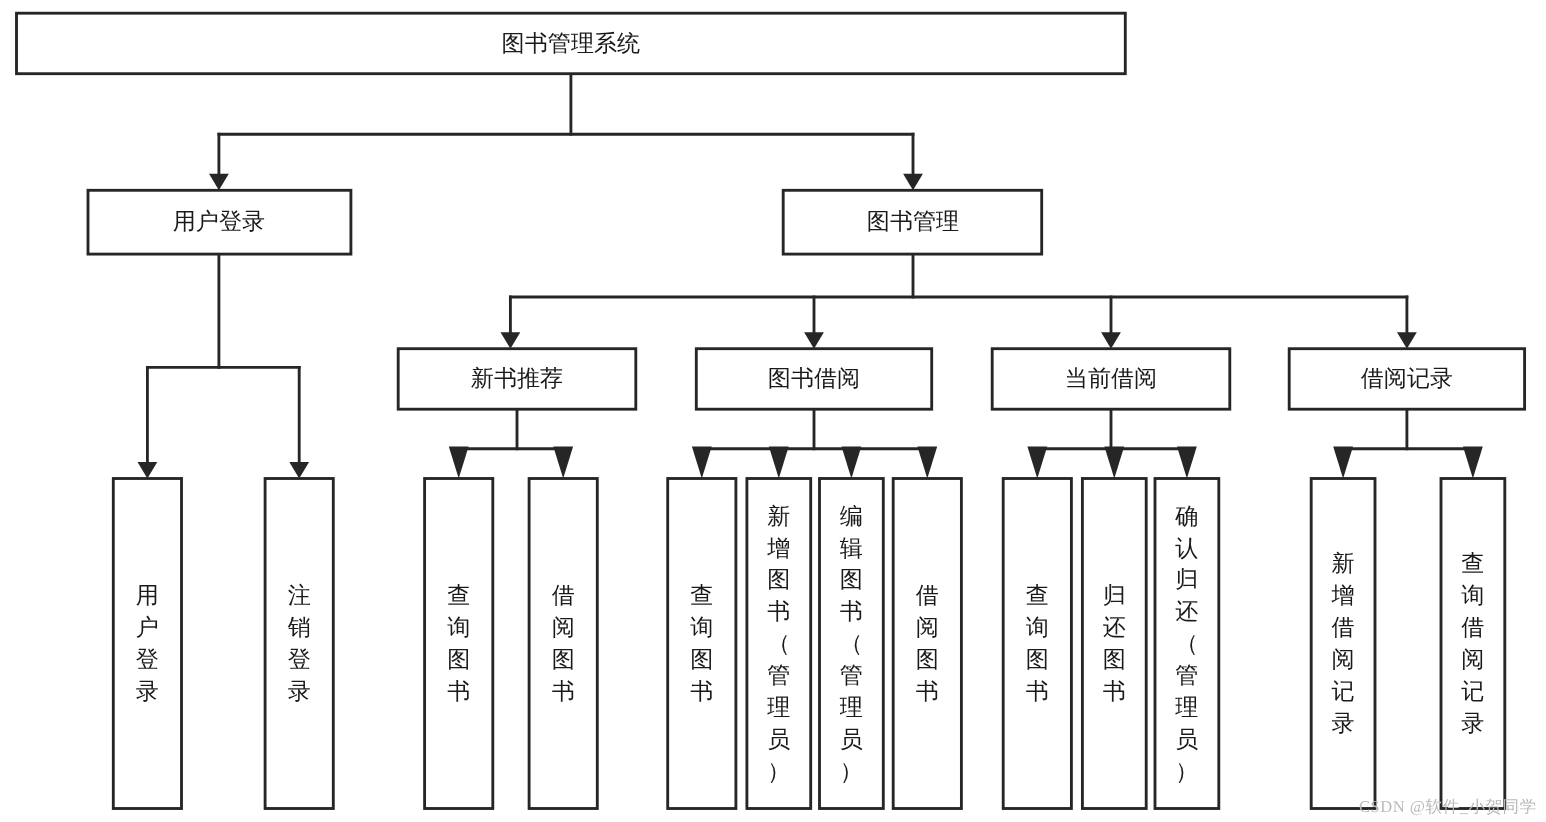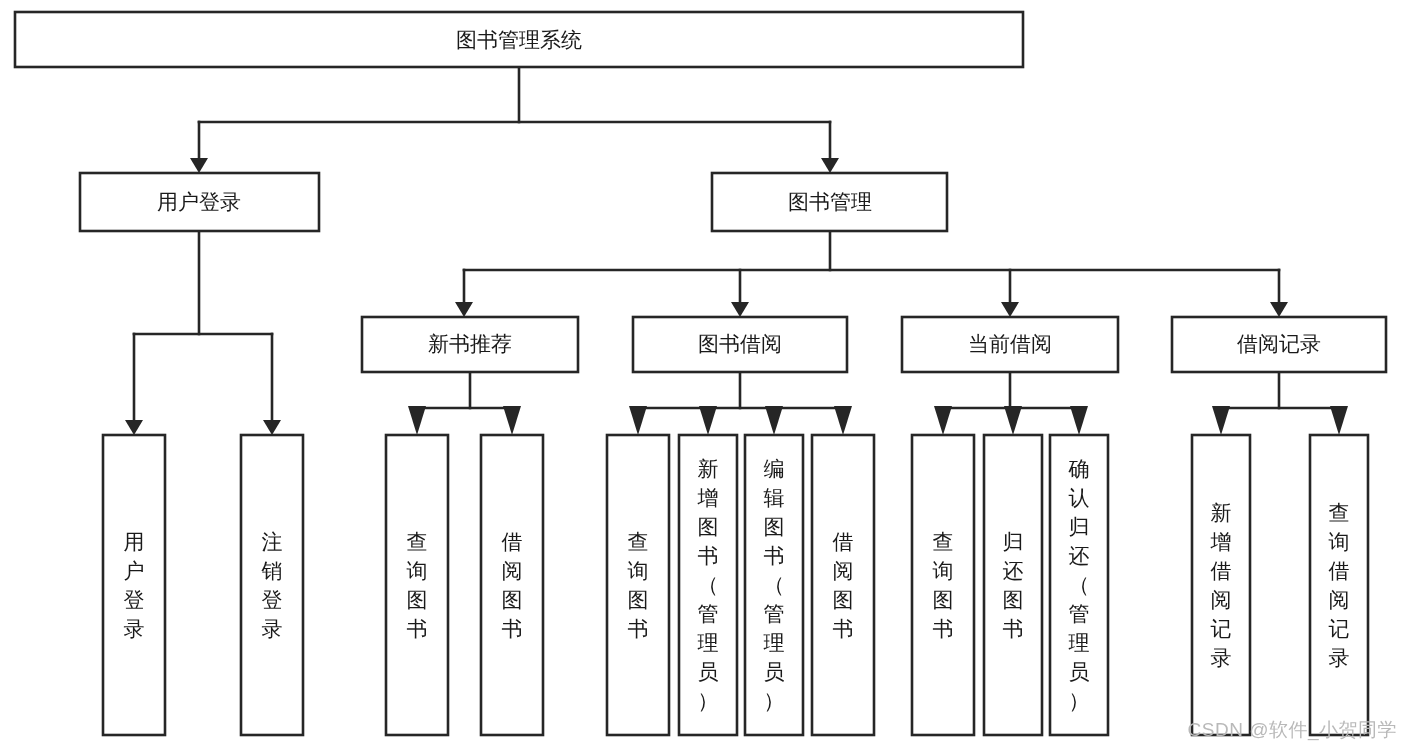--- a/index.html
+++ b/index.html
@@ -52,22 +52,22 @@
   .node-label-v {
     font-family: "Liberation Sans", "DejaVu Sans", sans-serif;
     font-size: 21px;
     fill: #1a1a1a;
     text-anchor: middle;
   }
   .watermark {
     position: absolute;
     right: 8px;
     bottom: 4px;
-    font-family: Liberation Sans, sans-serif;
-    font-size: 19px;
+    font-family: Liberation Serif, serif;
+    font-size: 15px;
     color: #b9b9b9;
     letter-spacing: 0.5px;
     white-space: nowrap;
     pointer-events: none;
   }
 </style>
 </head>
 <body>
 
 <div id="diagram-root">

